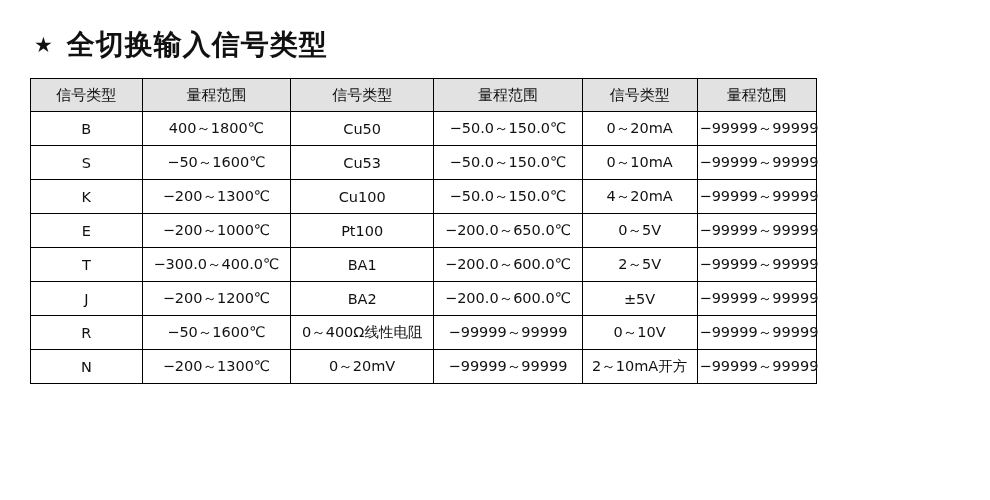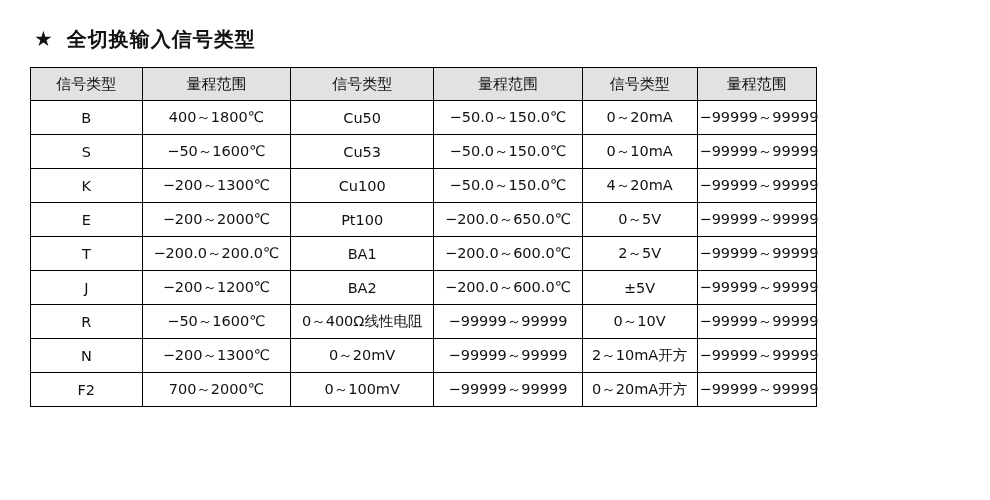--- a/index.html
+++ b/index.html
@@ -26,21 +26,21 @@
     align-items: center;
     gap: 14px;
     margin: 8px 0 14px 6px;
   }
   .star-icon {
     font-size: 21px;
     line-height: 1;
     color: #111111;
   }
   .title-text {
-    font-size: 20px;
+    font-size: 28px;
     font-weight: bold;
     letter-spacing: 1px;
     color: #111111;
   }
   table.signal-table {
     border-collapse: collapse;
     width: 787px;
     margin-left: 2px;
     table-layout: fixed;
   }
@@ -119,29 +119,29 @@
       <tr>
         <td>K</td>
         <td>−200～1300℃</td>
         <td>Cu100</td>
         <td>−50.0～150.0℃</td>
         <td>4～20mA</td>
         <td>−99999～99999</td>
       </tr>
       <tr>
         <td>E</td>
-        <td>−200～2000℃</td>
+        <td>−200～1000℃</td>
         <td>Pt100</td>
         <td>−200.0～650.0℃</td>
         <td>0～5V</td>
         <td>−99999～99999</td>
       </tr>
       <tr>
         <td>T</td>
-        <td>−200.0～200.0℃</td>
+        <td>−300.0～400.0℃</td>
         <td>BA1</td>
         <td>−200.0～600.0℃</td>
         <td>2～5V</td>
         <td>−99999～99999</td>
       </tr>
       <tr>
         <td>J</td>
         <td>−200～1200℃</td>
         <td>BA2</td>
         <td>−200.0～600.0℃</td>
@@ -157,24 +157,16 @@
         <td>−99999～99999</td>
       </tr>
       <tr>
         <td>N</td>
         <td>−200～1300℃</td>
         <td>0～20mV</td>
         <td>−99999～99999</td>
         <td>2～10mA开方</td>
         <td>−99999～99999</td>
       </tr>
-      <tr>
-        <td>F2</td>
-        <td>700～2000℃</td>
-        <td>0～100mV</td>
-        <td>−99999～99999</td>
-        <td>0～20mA开方</td>
-        <td>−99999～99999</td>
-      </tr>
     </tbody>
   </table>
 
 </div>
 
 </body></html>

